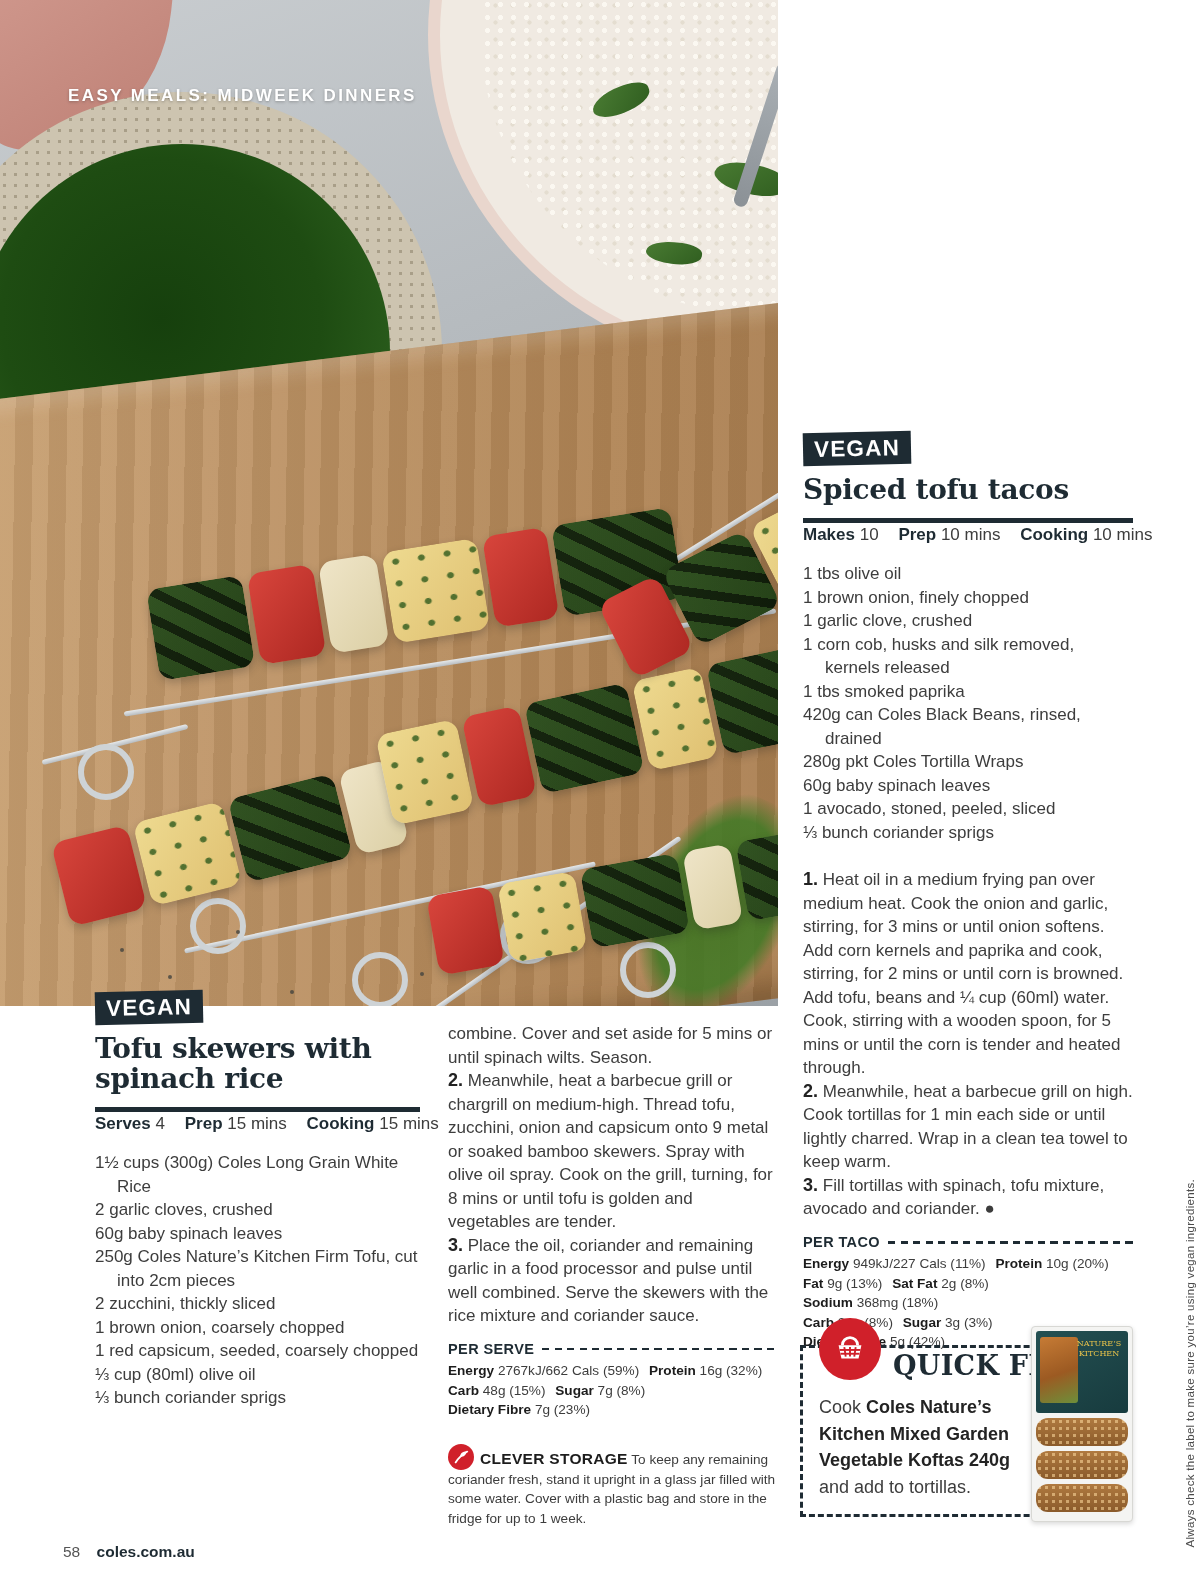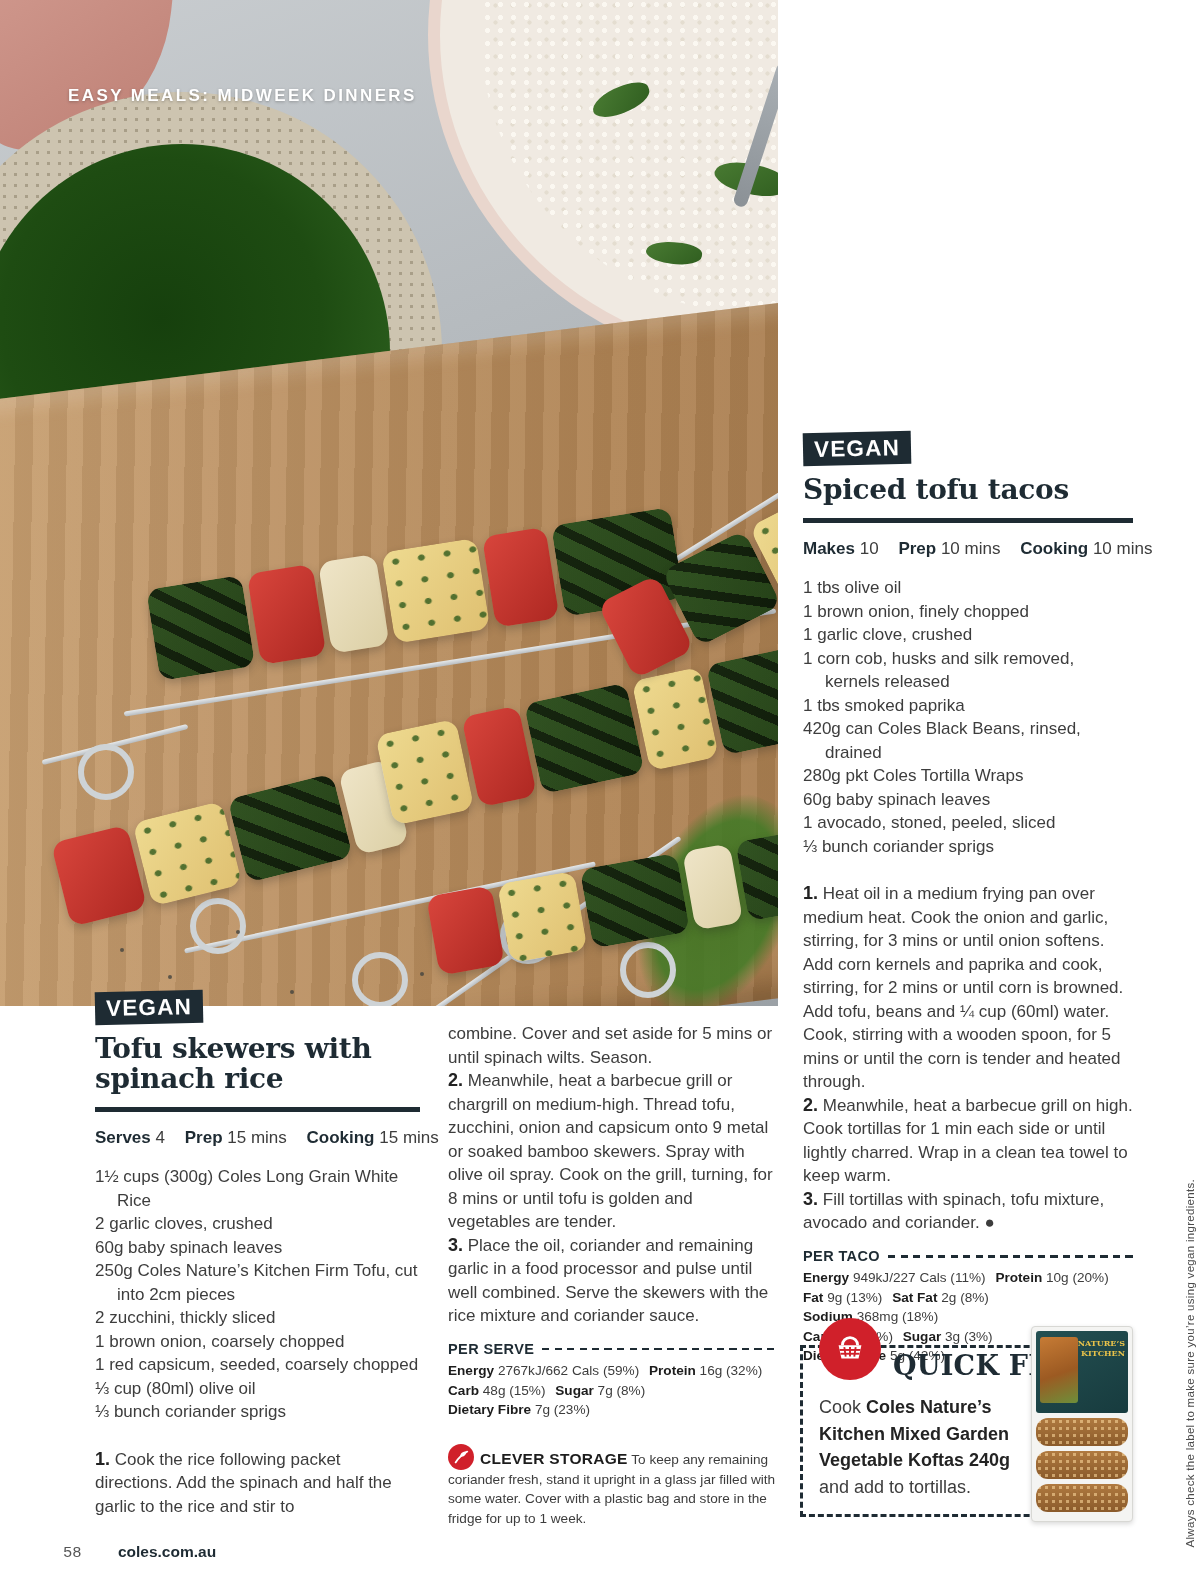--- a/index.html
+++ b/index.html
@@ -48,21 +48,21 @@
   
   .col{position:absolute;font-size:17px;line-height:23.5px;}
   .col-right{left:803px;top:432px;width:330px;}
   .col-left{left:95px;top:991px;width:325px;z-index:6;}
   .col-mid{left:448px;top:1022px;width:330px;}
   .badge{display:inline-block;background:#1e2b33;color:#fff;font-weight:bold;font-size:22.5px;
          letter-spacing:1.2px;padding:5px 11px 4px;transform:rotate(-1.2deg);}
   .rtitle{font-family:"DejaVu Serif",serif;font-weight:bold;color:#1e2b33;font-size:28px;
           line-height:1.08;letter-spacing:-.3px;margin:10px 0 0;}
   .rule{height:5px;background:#1e2b33;margin-top:13px;}
-  .meta{margin-top:14px;color:#3d3d3d;white-space:nowrap;}
+  .meta{color:#3d3d3d;white-space:nowrap;}
   .meta b{color:#1e2b33;}
   .meta .grp{margin-right:15px;}
   .ings{margin-top:16px;}
   .ing{padding-left:22px;text-indent:-22px;}
   .steps{margin-top:24px;}
   .step{margin:0;}
   .step .n{color:#222;font-size:18px;}
   .perrow{display:flex;align-items:center;margin-top:10px;}
   .perlabel{font-weight:bold;color:#1e2b33;font-size:14.5px;letter-spacing:.4px;white-space:nowrap;}
   .dashes{flex:1;height:2.4px;margin-left:8px;
@@ -78,36 +78,36 @@
   .qf-title{position:absolute;left:90px;top:2px;font-family:"DejaVu Serif",serif;font-weight:bold;
             color:#1e2b33;font-size:27px;letter-spacing:.3px;}
   .qf-text{position:absolute;left:16px;top:46px;width:212px;font-size:18px;line-height:26.5px;color:#3d3d3d;}
   .qf-text b{color:#232323;}
   .product{position:absolute;right:-8px;top:-22px;width:102px;height:196px;background:#f4f4f2;
            border:1px solid #d8d8d4;border-radius:4px;padding:4px;box-sizing:border-box;box-shadow:0 2px 5px rgba(0,0,0,.15);}
   .prod-label{height:82px;background:linear-gradient(150deg,#245052,#173b3e);border-radius:3px;position:relative;overflow:hidden;}
   .prod-food{position:absolute;left:4px;top:6px;width:38px;height:66px;border-radius:3px;
              background:linear-gradient(160deg,#c67b35,#9c5a22 55%,#6d8f3a);}
   .prod-brand{position:absolute;right:3px;top:8px;width:52px;color:#e8c24a;font-family:"DejaVu Serif",serif;
-              font-weight:bold;font-size:8px;line-height:9.5px;text-align:right;}
+              font-weight:normal;font-size:8px;line-height:9.5px;text-align:center;}
   .kofta{height:28px;border-radius:12px;margin-top:5px;
          background:linear-gradient(#b07a40,#8a5a2a);
          background-image:radial-gradient(rgba(255,220,160,.55) 1.5px,transparent 2px),linear-gradient(#b07a40,#8a5a2a);
          background-size:7px 7px,100% 100%;}
 
   
   .storage{margin-top:22px;font-size:13.6px;line-height:19.5px;color:#3d3d3d;position:relative;padding-top:2px;}
   .st-icon{display:inline-block;vertical-align:-6px;width:26px;height:26px;border-radius:50%;background:#d0202a;
            margin-right:6px;position:relative;}
   .st-icon svg{position:absolute;left:4px;top:4px;}
   .storage b{color:#1c1c1c;font-size:15.5px;letter-spacing:.3px;}
 
   
   .footer{position:absolute;left:63px;top:1543px;font-size:15.5px;}
-  .footer .pn{color:#555;margin-right:32px;font-family:Liberation Mono, monospace;}
+  .footer .pn{color:#555;margin-right:12px;}
   .footer .site{font-weight:bold;color:#1e2b33;}
   .sidenote{position:absolute;right:4px;bottom:38px;writing-mode:vertical-rl;transform:rotate(180deg);
             font-size:11.5px;letter-spacing:.3px;color:#4a4a4a;}
 </style>
 </head>
 <body>
 
 <div class="page">
 
   <div class="photo">
@@ -266,23 +266,20 @@
       <div class="ing">1½ cups (300g) Coles Long Grain White Rice</div>
       <div class="ing">2 garlic cloves, crushed</div>
       <div class="ing">60g baby spinach leaves</div>
       <div class="ing">250g Coles Nature’s Kitchen Firm Tofu, cut into 2cm pieces</div>
       <div class="ing">2 zucchini, thickly sliced</div>
       <div class="ing">1 brown onion, coarsely chopped</div>
       <div class="ing">1 red capsicum, seeded, coarsely chopped</div>
       <div class="ing">⅓ cup (80ml) olive oil</div>
       <div class="ing">⅓ bunch coriander sprigs</div>
     </div>
-    <div class="steps">
-      <p class="step"><b class="n">1.</b> <span>Cook the rice following packet directions. Add the spinach and half the garlic to the rice and stir to</span></p>
-    </div>
   </div>
 
   <div class="col col-mid">
     <p class="step"><span>combine. Cover and set aside for 5 mins or until spinach wilts. Season.</span></p>
     <p class="step"><b class="n">2.</b> <span>Meanwhile, heat a barbecue grill or chargrill on medium-high. Thread tofu, zucchini, onion and capsicum onto 9 metal or soaked bamboo skewers. Spray with olive oil spray. Cook on the grill, turning, for 8 mins or until tofu is golden and vegetables are tender.</span></p>
     <p class="step"><b class="n">3.</b> <span>Place the oil, coriander and remaining garlic in a food processor and pulse until well combined. Serve the skewers with the rice mixture and coriander sauce.</span></p>
     <div class="perrow">
       <span class="perlabel">PER SERVE</span>
       <span class="dashes"></span>
     </div>

